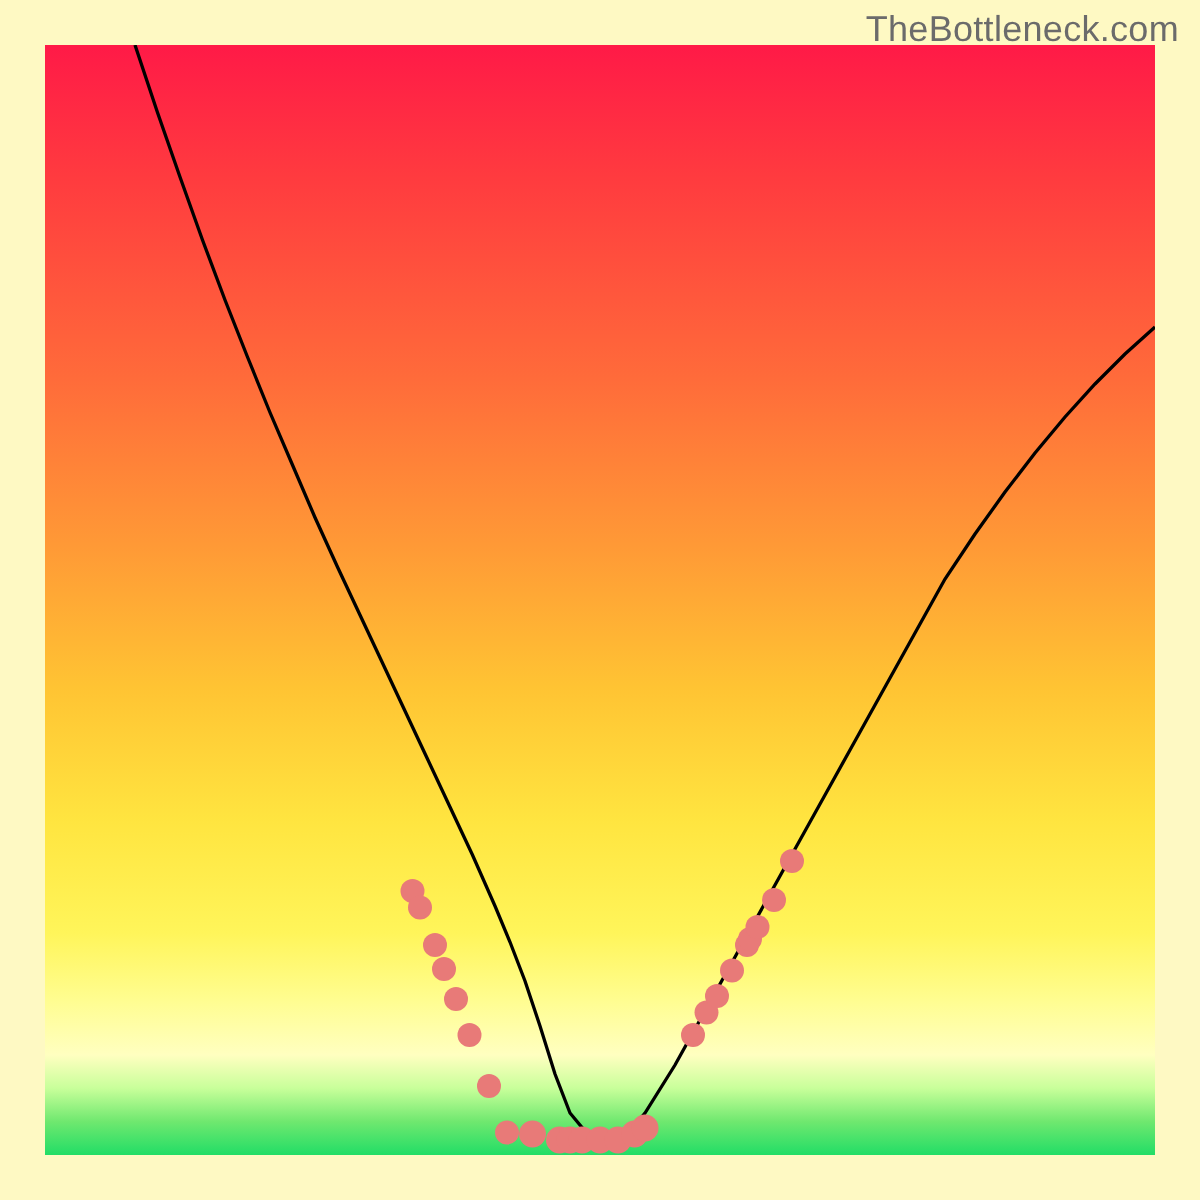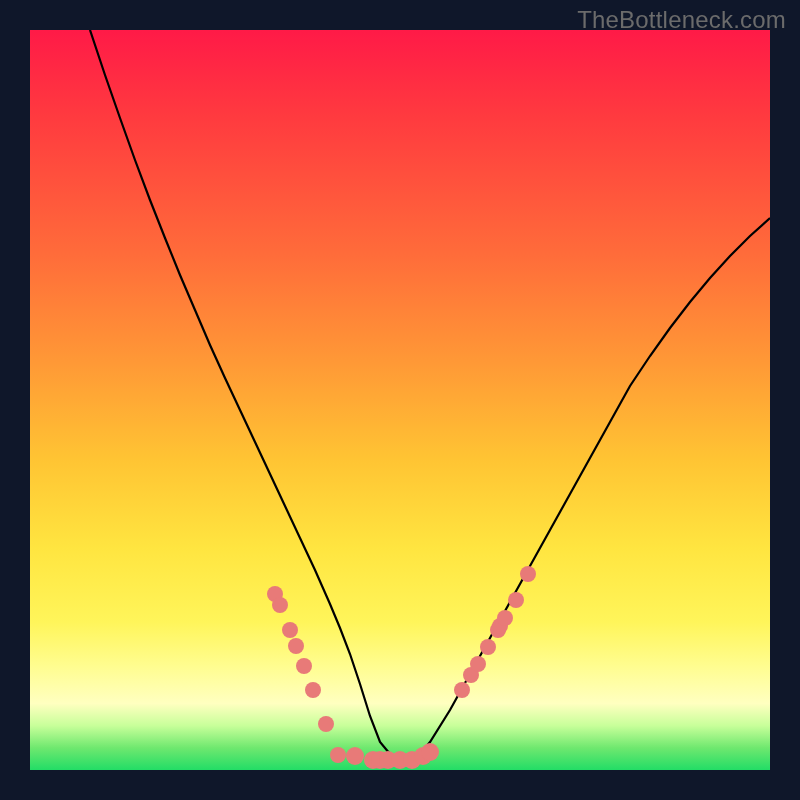--- a/index.html
+++ b/index.html
@@ -10,21 +10,21 @@
     background: #000;
     overflow: hidden;
     font-family: Arial, Helvetica, sans-serif;
   }
   .frame {
     position: absolute;
     left: 0;
     top: 0;
     width: 800px;
     height: 800px;
-    background: #0f172a;
+    background: #fef9c3;
   }
   .plot-area {
     position: absolute;
     left: 30px;
     top: 30px;
     width: 740px;
     height: 740px;
     
     background: linear-gradient(
       to bottom,

